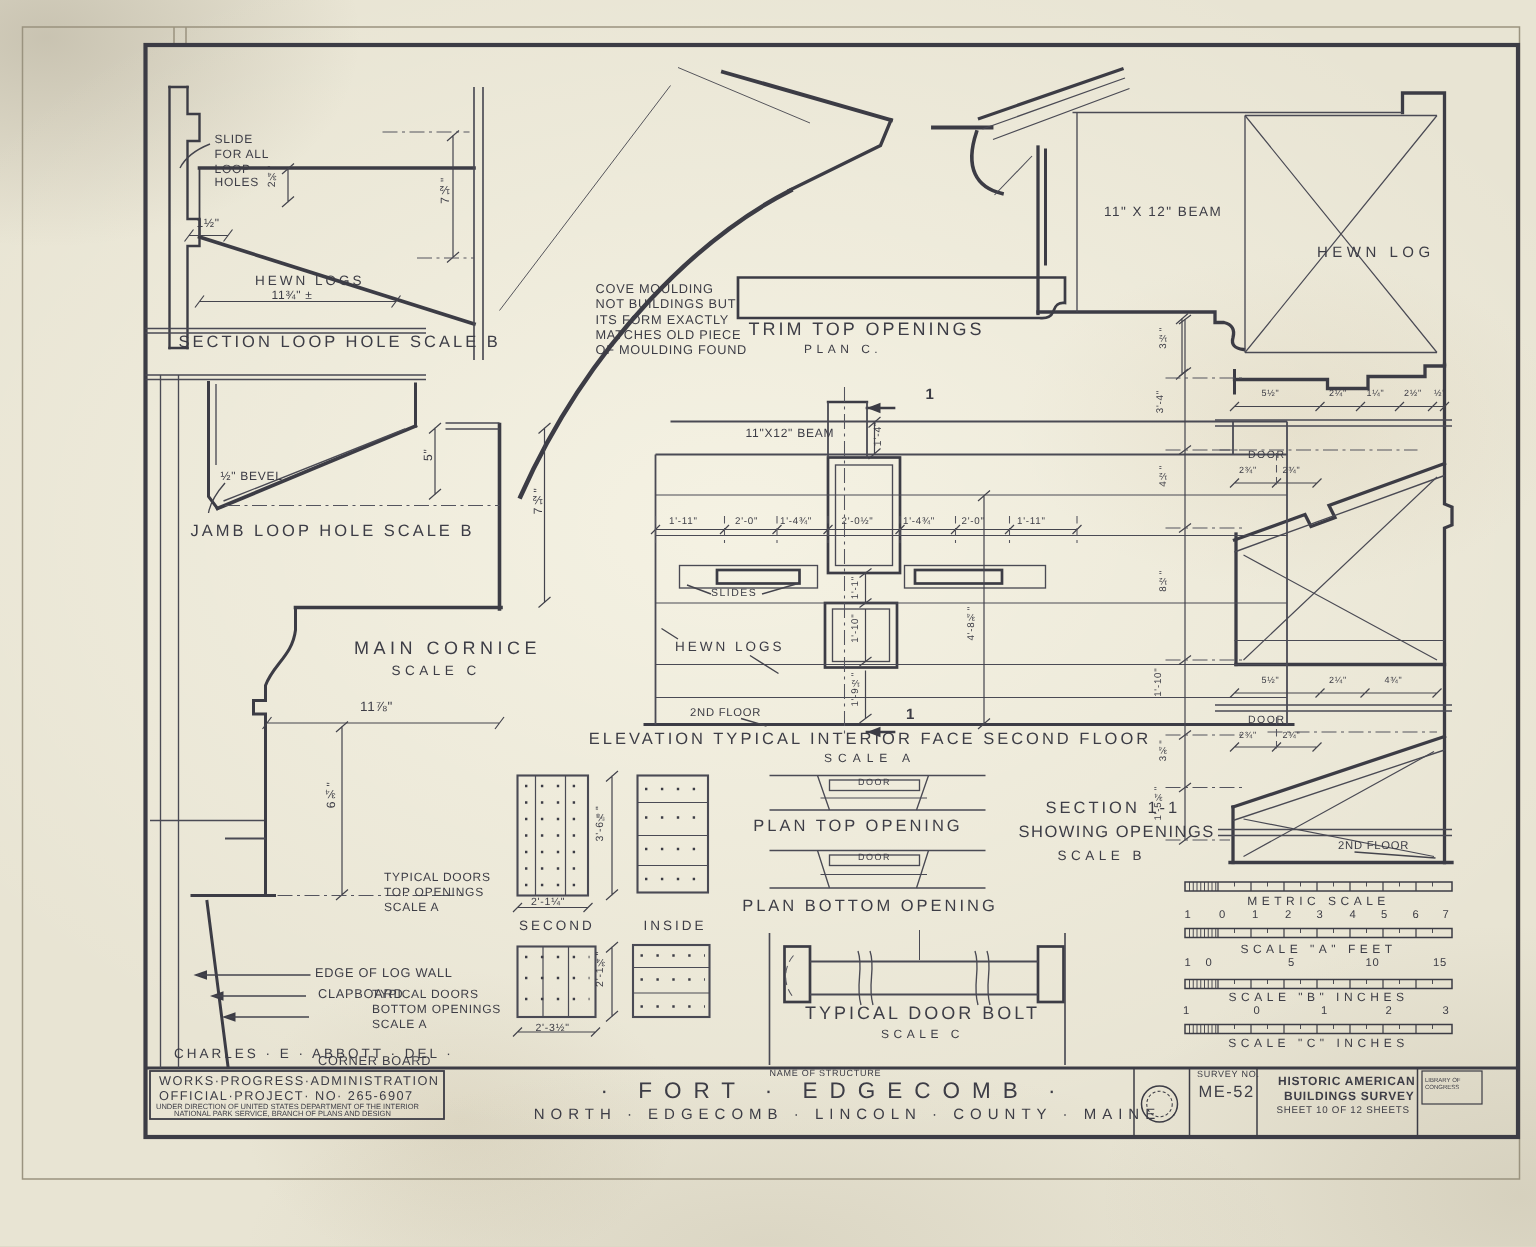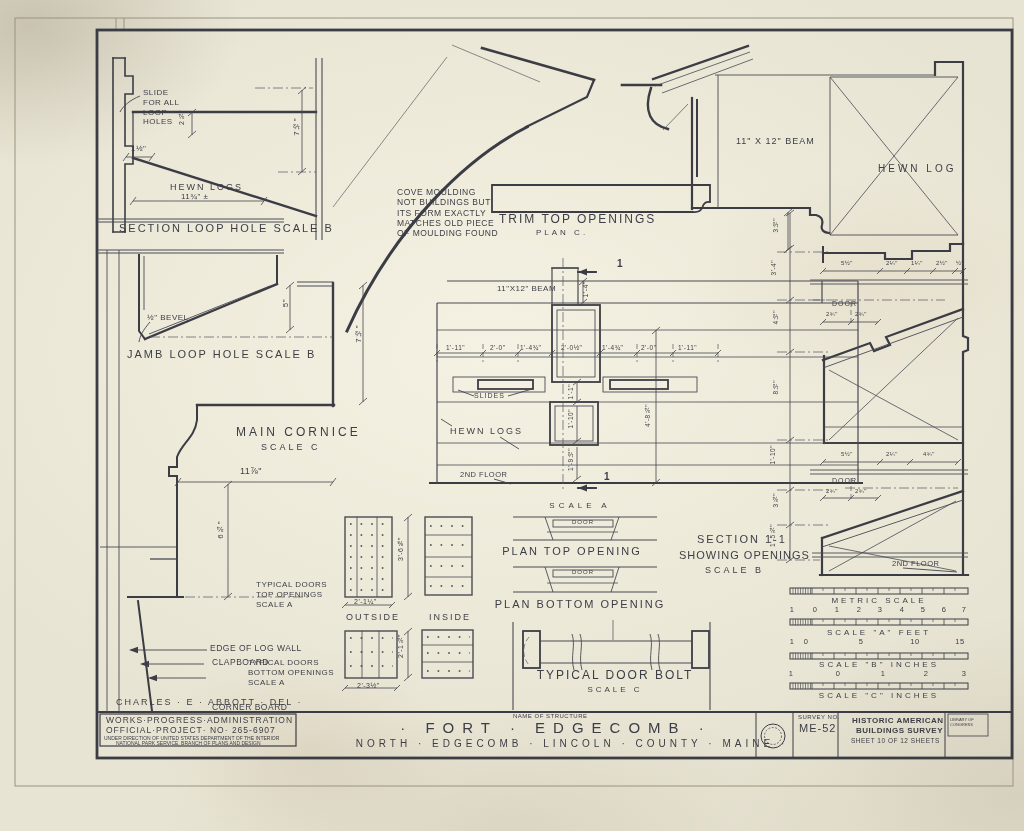--- a/index.html
+++ b/index.html
@@ -296,36 +296,37 @@
   <span class="lb s65" style="left:602px;top:344px">1'-4¾"</span>
   <span class="lb s65" style="left:641px;top:344px">2'-0"</span>
   <span class="lb s65" style="left:678px;top:344px">1'-11"</span>
   <span class="lb s7 ls1" style="left:474px;top:392px">SLIDES</span>
   <span class="lb s9 ls2" style="left:450px;top:426px">HEWN LOGS</span>
   <span class="lb s65 rot" style="left:568px;top:384px">1'-1"</span>
   <span class="lb s65 rot" style="left:568px;top:409px">1'-10"</span>
   <span class="lb s65 rot" style="left:568px;top:448px">1'-9½"</span>
   <span class="lb s65 rot" style="left:645px;top:404px">4'-8¾"</span>
   <span class="lb s75" style="left:460px;top:470px">2ND FLOOR</span>
+  <span class="lb s11 ls2 ctr" style="left:580px;top:487px">ELEVATION TYPICAL INTERIOR FACE SECOND FLOOR</span>
   <span class="lb s8 ls4 ctr" style="left:580px;top:501px">SCALE A</span>
 
   <span class="lb s6 ls1" style="left:572px;top:519px">DOOR</span>
   <span class="lb s11 ls2 ctr" style="left:572px;top:545px">PLAN TOP OPENING</span>
   <span class="lb s6 ls1" style="left:572px;top:569px">DOOR</span>
   <span class="lb s11 ls2 ctr" style="left:580px;top:598px">PLAN BOTTOM OPENING</span>
 
   <span class="lb s12 ls2 ctr" style="left:615px;top:668px">TYPICAL DOOR BOLT</span>
   <span class="lb s8 ls3 ctr" style="left:615px;top:685px">SCALE C</span>
 
   <span class="lb s8 tac" style="left:256px;top:580px;width:86px">TYPICAL DOORS
 TOP OPENINGS
 SCALE A</span>
   <span class="lb s7" style="left:354px;top:598px">2'-1¼"</span>
   <span class="lb s7 rot" style="left:397px;top:537px">3'-6⅝"</span>
-  <span class="lb s9 ls2" style="left:346px;top:612px">OUTSIDE</span>
+  <span class="lb s9 ls2" style="left:346px;top:612px">SECOND</span>
   <span class="lb s9 ls2" style="left:429px;top:612px">INSIDE</span>
   <span class="lb s8 tac" style="left:248px;top:658px;width:100px">TYPICAL DOORS
 BOTTOM OPENINGS
 SCALE A</span>
   <span class="lb s7" style="left:357px;top:682px">2'-3½"</span>
   <span class="lb s7 rot" style="left:397px;top:634px">2'-1¾"</span>
 
   <span class="lb s9 ls1" style="left:736px;top:136px">11" X 12" BEAM</span>
   <span class="lb s10 ls3" style="left:858px;top:163px">HEWN LOG</span>
 

